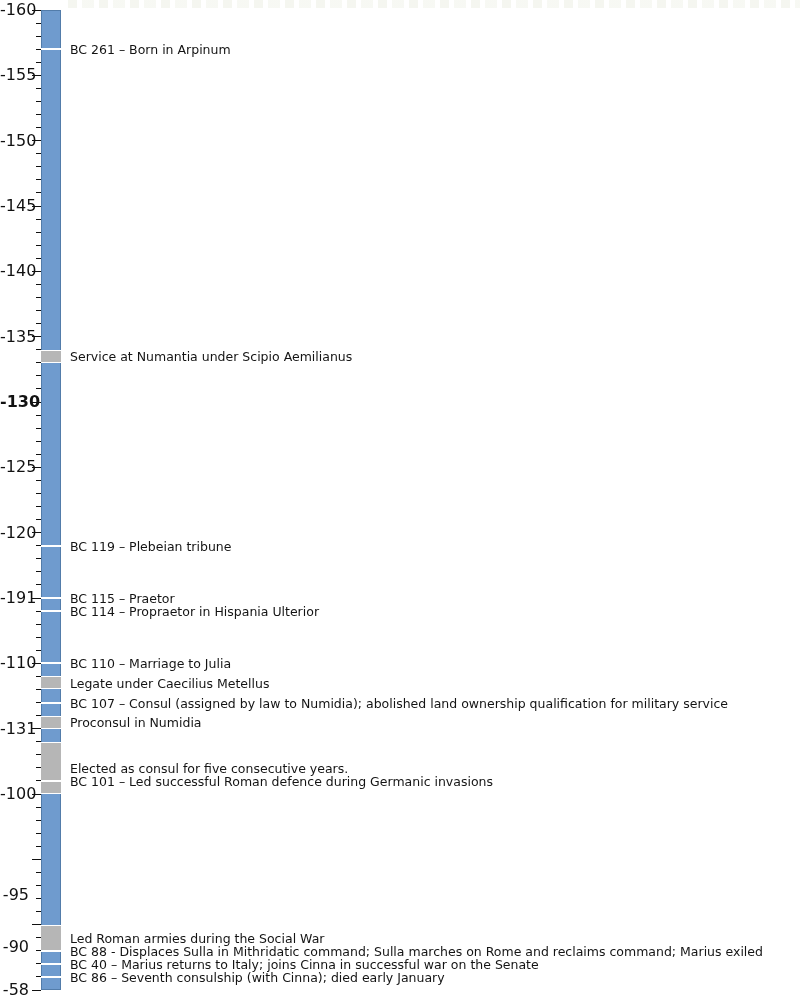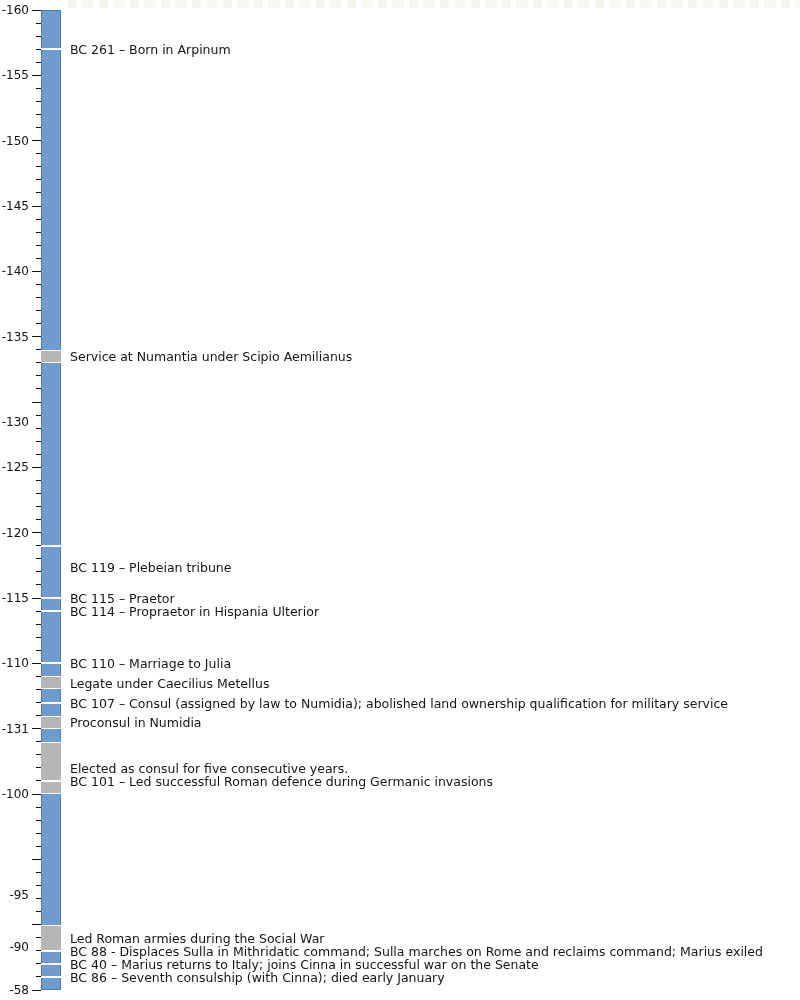--- a/index.html
+++ b/index.html
@@ -34,21 +34,21 @@
     height: 1px;
     background: #111111;
   }
   .tick.major { left: 32px; width: 9px; }
   .tick.minor { left: 36px; width: 5px; }
   .tick-label {
     position: absolute;
     left: 0;
     width: 29px;
     text-align: right;
-    font-size: 12px;
+    font-size: 16px;
     line-height: 14px;
     color: #111111;
     white-space: nowrap;
   }
   .lifebar {
     position: absolute;
     left: 41px;
     top: 10px;
     width: 20px;
     height: 980px;
@@ -117,39 +117,39 @@
       <div class="tick minor" style="top: 296.967px;"></div>
       <div class="tick minor" style="top: 310.033px;"></div>
       <div class="tick minor" style="top: 323.1px;"></div>
       <div class="tick major" style="top: 336.167px;"></div>
       <div class="tick-label" style="top: 329.667px;">-135</div>
       <div class="tick minor" style="top: 349.233px;"></div>
       <div class="tick minor" style="top: 362.3px;"></div>
       <div class="tick minor" style="top: 375.367px;"></div>
       <div class="tick minor" style="top: 388.433px;"></div>
       <div class="tick major" style="top: 401.5px;"></div>
-      <div class="tick-label" style="top: 415px;">-130</div>
+      <div class="tick-label" style="top: 395px; font-weight: bold;">-130</div>
       <div class="tick minor" style="top: 414.567px;"></div>
       <div class="tick minor" style="top: 427.633px;"></div>
       <div class="tick minor" style="top: 440.7px;"></div>
       <div class="tick minor" style="top: 453.767px;"></div>
       <div class="tick major" style="top: 466.833px;"></div>
       <div class="tick-label" style="top: 460.333px;">-125</div>
       <div class="tick minor" style="top: 479.9px;"></div>
       <div class="tick minor" style="top: 492.967px;"></div>
       <div class="tick minor" style="top: 506.033px;"></div>
       <div class="tick minor" style="top: 519.1px;"></div>
       <div class="tick major" style="top: 532.167px;"></div>
       <div class="tick-label" style="top: 525.667px;">-120</div>
       <div class="tick minor" style="top: 545.233px;"></div>
       <div class="tick minor" style="top: 558.3px;"></div>
       <div class="tick minor" style="top: 571.367px;"></div>
       <div class="tick minor" style="top: 584.433px;"></div>
       <div class="tick major" style="top: 597.5px;"></div>
-      <div class="tick-label" style="top: 591px;">-115</div>
+      <div class="tick-label" style="top: 591px;">-191</div>
       <div class="tick minor" style="top: 610.567px;"></div>
       <div class="tick minor" style="top: 623.633px;"></div>
       <div class="tick minor" style="top: 636.7px;"></div>
       <div class="tick minor" style="top: 649.767px;"></div>
       <div class="tick major" style="top: 662.833px;"></div>
       <div class="tick-label" style="top: 656.333px;">-110</div>
       <div class="tick minor" style="top: 675.9px;"></div>
       <div class="tick minor" style="top: 688.967px;"></div>
       <div class="tick minor" style="top: 702.033px;"></div>
       <div class="tick minor" style="top: 715.1px;"></div>
@@ -197,21 +197,21 @@
       <div class="event-line" style="top: 952.867px; background: rgb(255, 255, 255);"></div>
       <div class="event-line" style="top: 965.933px; background: rgb(255, 255, 255);"></div>
     </div>
   <div id="label-layer">
       <div class="event-label" style="top: 356.267px;">Service at Numantia under Scipio Aemilianus</div>
       <div class="event-label" style="top: 682.933px;">Legate under Caecilius Metellus</div>
       <div class="event-label" style="top: 722.133px;">Proconsul in Numidia</div>
       <div class="event-label" style="top: 767.867px;">Elected as consul for five consecutive years.</div>
       <div class="event-label" style="top: 937.733px;">Led Roman armies during the Social War</div>
       <div class="event-label" style="top: 49.2px;">BC 261 – Born in Arpinum</div>
-      <div class="event-label" style="top: 545.733px; margin-top: 21px;">BC 119 – Plebeian tribune</div>
+      <div class="event-label" style="top: 545.733px;">BC 119 – Plebeian tribune</div>
       <div class="event-label" style="top: 598px;">BC 115 – Praetor</div>
       <div class="event-label" style="top: 611.067px;">BC 114 – Propraetor in Hispania Ulterior</div>
       <div class="event-label" style="top: 663.333px;">BC 110 – Marriage to Julia</div>
       <div class="event-label" style="top: 702.533px;">BC 107 – Consul (assigned by law to Numidia); abolished land ownership qualification for military service</div>
       <div class="event-label" style="top: 780.933px;">BC 101 – Led successful Roman defence during Germanic invasions</div>
       <div class="event-label" style="top: 950.8px;">BC 88 - Displaces Sulla in Mithridatic command; Sulla marches on Rome and reclaims command; Marius exiled</div>
       <div class="event-label" style="top: 963.867px;">BC 40 – Marius returns to Italy; joins Cinna in successful war on the Senate</div>
       <div class="event-label" style="top: 976.933px;">BC 86 – Seventh consulship (with Cinna); died early January</div>
     </div>
 </div>

